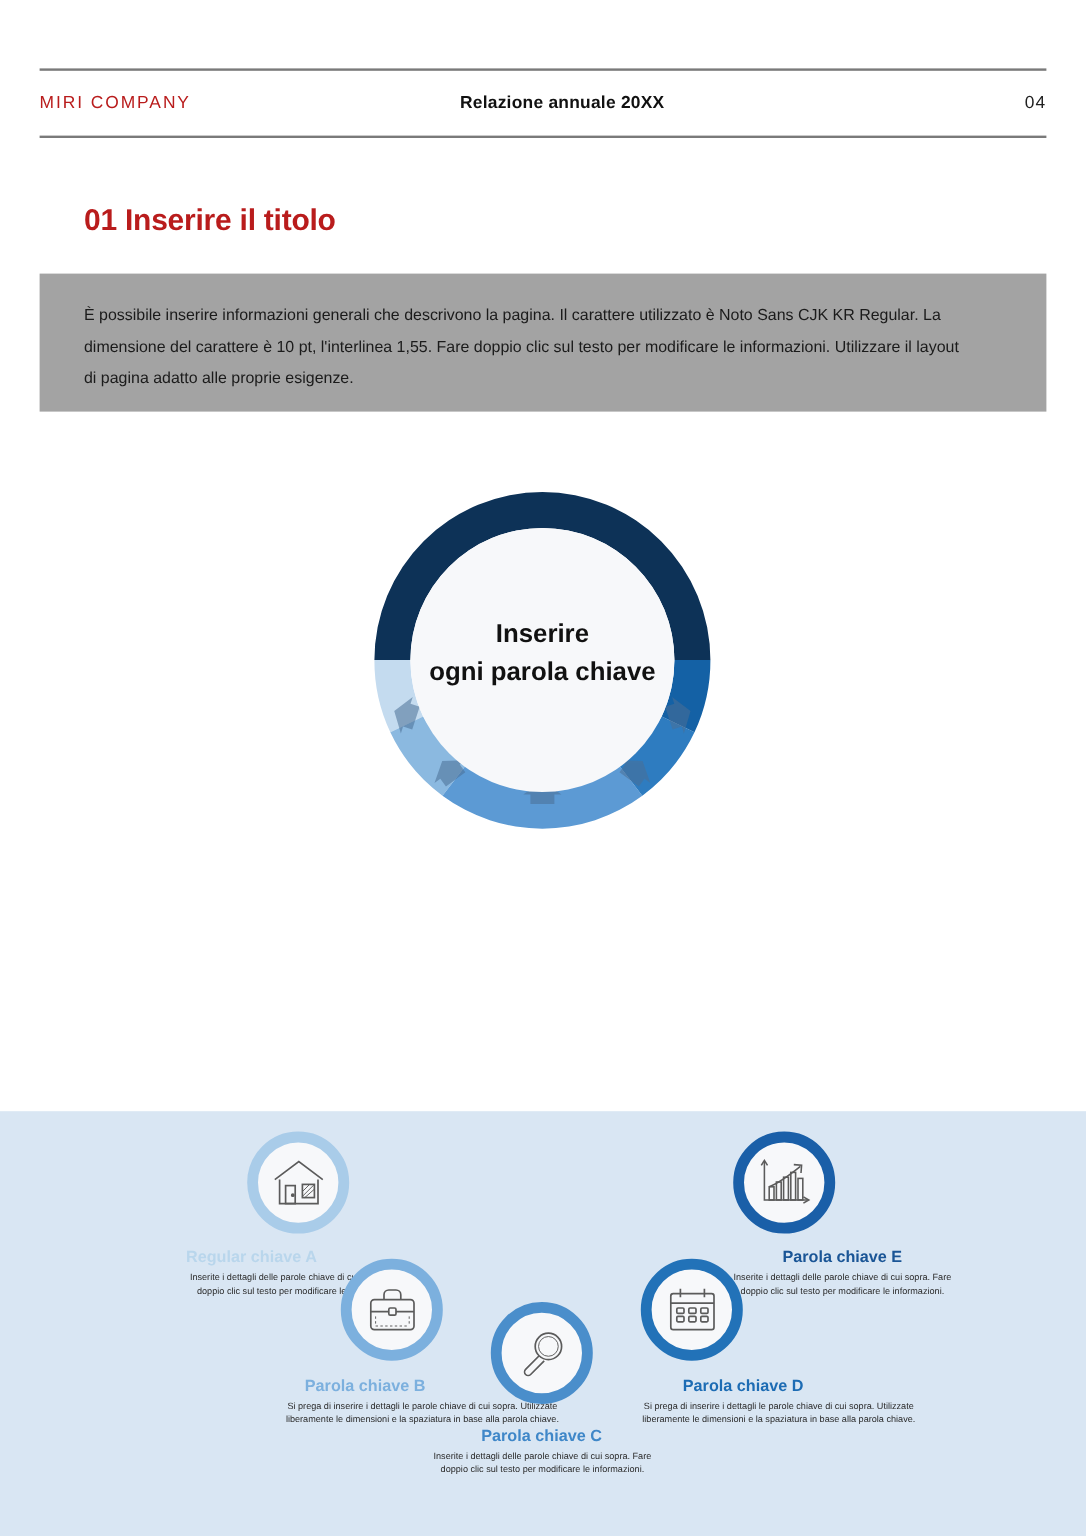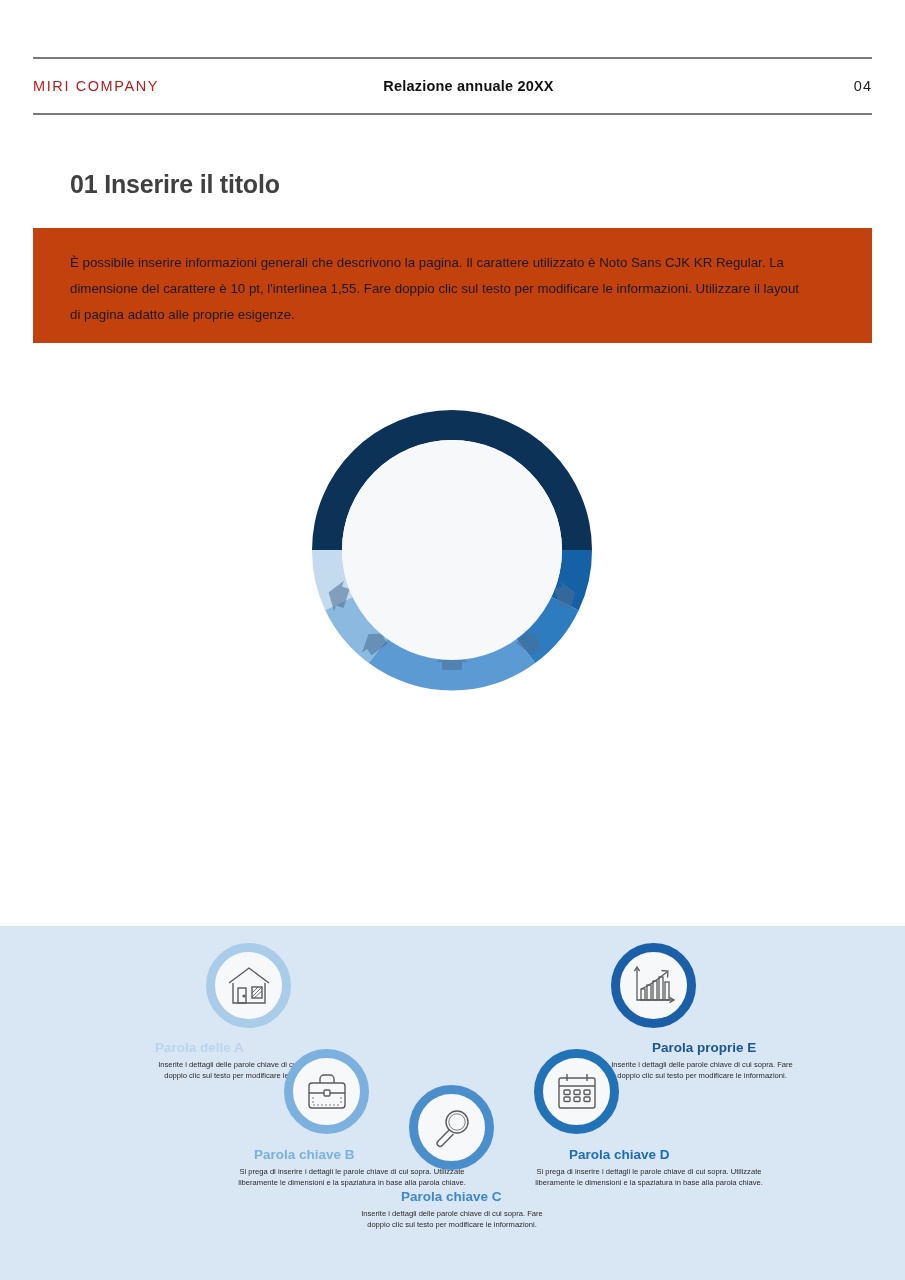--- a/index.html
+++ b/index.html
@@ -54,32 +54,32 @@
     letter-spacing: 1px;
   }
 
   
   .page-title {
     position: absolute;
     left: 70px;
     top: 170px;
     font-size: 25px;
     font-weight: bold;
-    color: #404040;
+    color: #b91c1c;
     letter-spacing: -0.2px;
   }
 
   
   .intro-box {
     position: absolute;
     left: 33px;
     top: 228px;
     width: 839px;
     height: 115px;
-    background: #c2410c;
+    background: #a3a3a3;
   }
   .intro-text {
     position: absolute;
     left: 37px;
     top: 22px;
     width: 730px;
     font-size: 13.3px;
     line-height: 26px;
     color: #1b1b1b;
   }
@@ -224,36 +224,40 @@
         </g>
         <g transform="translate(263,196) rotate(-18)">
           <path d="M -8 -10 L 0 -10 L 0 -16 L 11 0 L 0 16 L 0 10 L -8 10 Z"></path>
         </g>
       </g>
 
       <circle cx="150" cy="150" r="110" fill="#f7f8fa"></circle>
     </svg>
   </div>
 
+  <div class="center-text">
+    <div>Inserire</div>
+    <div>ogni parola chiave</div>
+  </div>
 
   <div class="node nodeA">
     <span>
       <svg width="46" height="42" viewBox="0 0 46 42">
         <g fill="none" stroke="#5b5b5b" stroke-width="1.4">
           <path d="M3 18 L23 3 L43 18"></path>
           <path d="M7 18 L7 38 L39 38 L39 18"></path>
           <rect x="12" y="23" width="8" height="15"></rect>
           <rect x="26" y="22" width="10" height="11"></rect>
           <path d="M26 32 L36 22 M28 33 L36 26 M26 28 L32 22" stroke-width="0.8"></path>
           <circle cx="18" cy="31" r="0.9" fill="#5b5b5b"></circle>
         </g>
       </svg>
     </span>
   </div>
-  <div class="kw-label labA">Parola delle A</div>
+  <div class="kw-label labA">Regular chiave A</div>
   <div class="kw-body bodyA">Inserite i dettagli delle parole chiave di cui sopra. Fare doppio clic sul testo per modificare le informazioni.</div>
 
   <div class="node nodeB">
     <span>
       <svg width="46" height="40" viewBox="0 0 46 40">
         <g fill="none" stroke="#5b5b5b" stroke-width="1.4">
           <path d="M16 11 L16 7 a4 4 0 0 1 4 -4 h6 a4 4 0 0 1 4 4 L30 11"></path>
           <rect x="5" y="11" width="36" height="25" rx="3"></rect>
           <path d="M5 21 h36"></path>
           <rect x="20" y="18" width="6" height="6" rx="1.2" fill="#f7f8fa"></rect>
@@ -310,20 +314,20 @@
           <rect x="16" y="20" width="4" height="15"></rect>
           <rect x="22" y="16" width="4" height="19"></rect>
           <rect x="28" y="12" width="4" height="23"></rect>
           <rect x="34" y="17" width="4" height="18"></rect>
           <path d="M10 24 C 18 21, 26 15, 36 7"></path>
           <path d="M30.5 5.5 L37 6 L36.5 12.5"></path>
         </g>
       </svg>
     </span>
   </div>
-  <div class="kw-label labE">Parola proprie E</div>
+  <div class="kw-label labE">Parola chiave E</div>
   <div class="kw-body bodyE">Inserite i dettagli delle parole chiave di cui sopra. Fare doppio clic sul testo per modificare le informazioni.</div>
 </div>
 
 <div class="bottom-band">
   
   
 </div>
 
 </body></html>

